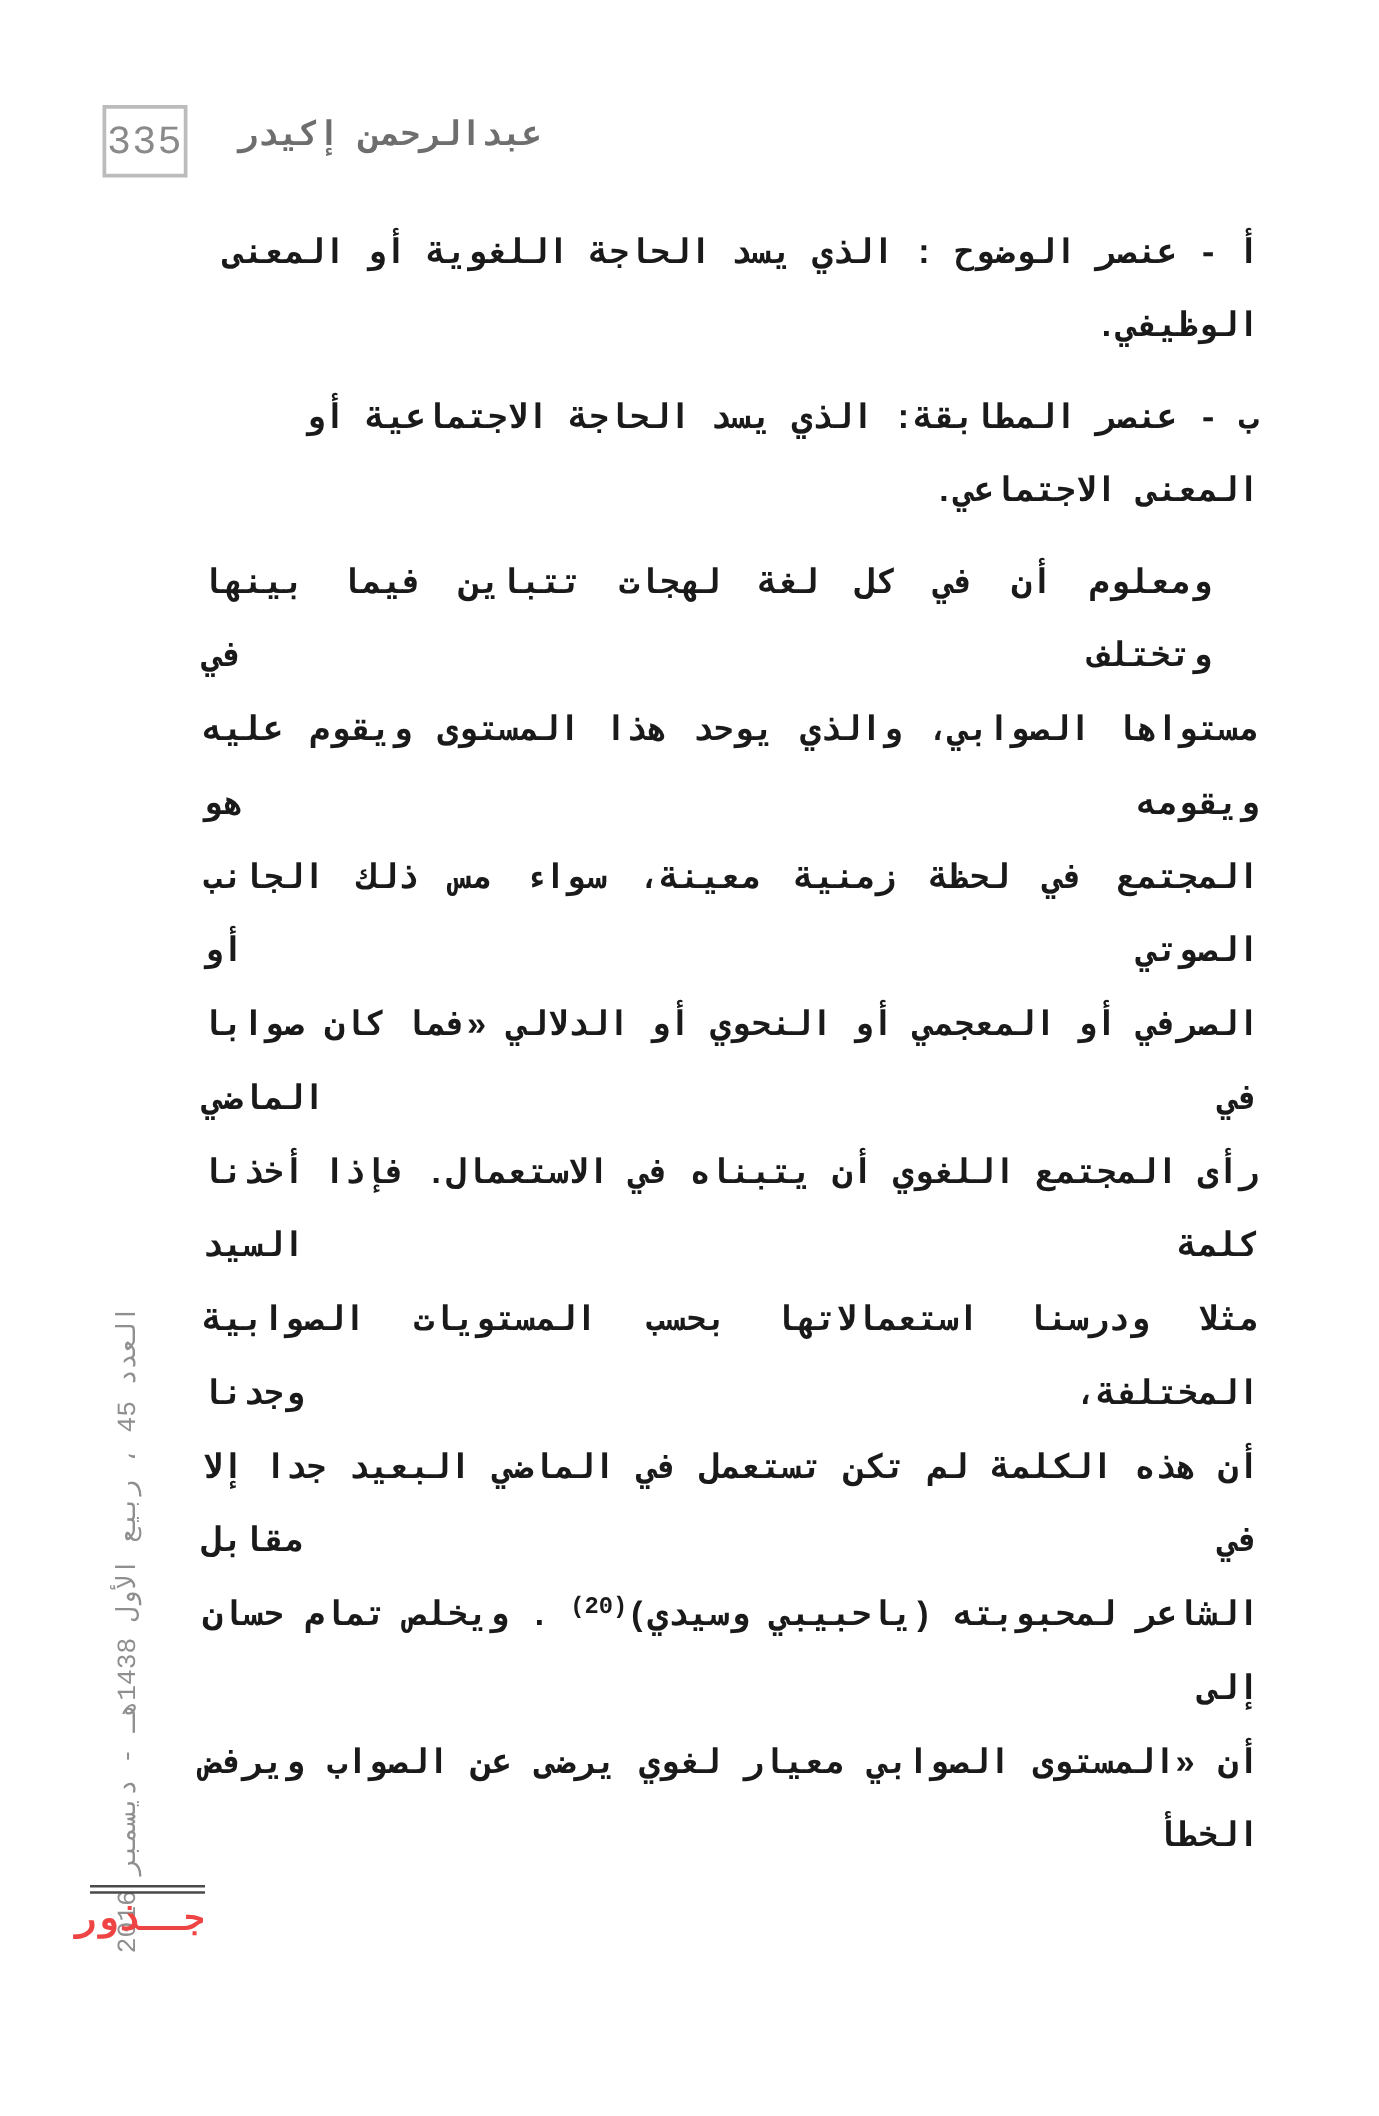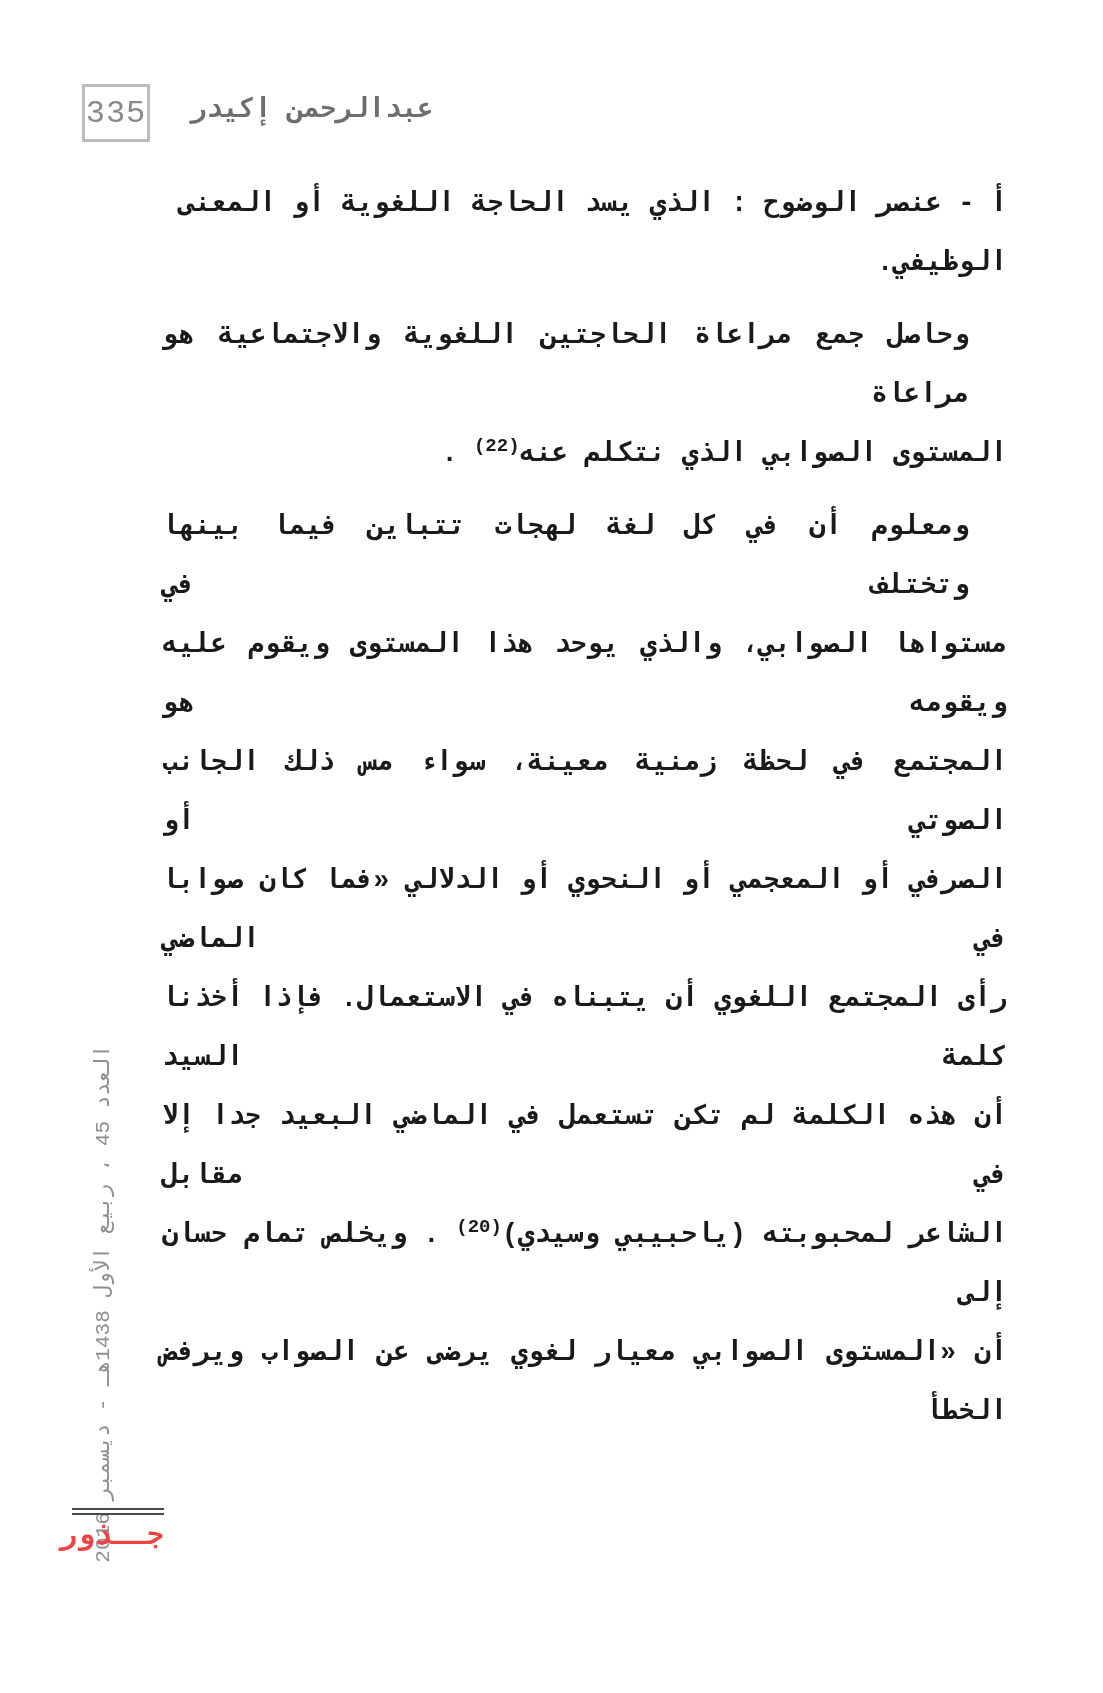--- a/index.html
+++ b/index.html
@@ -99,29 +99,29 @@
     <span>335</span>
   </div>
 
   <div class="author">عبدالرحمن إكيدر</div>
 
   <div class="bodytext">
       <div class="para">
         <div class="line rag"><span>أ - عنصر الوضوح : الذي يسد الحاجة اللغوية أو المعنى الوظيفي.</span></div>
       </div>
       <div class="para">
-        <div class="line just" style="padding-right: 38px;"><span>وحاصل جمع مراعاة الحاجتين اللغوية والاجتماعية هو مراعاة</span></div>
-        <div class="line rag"><span>المستوى الصوابي الذي نتكلم عنه</span><sup>(22)</sup><span> .</span></div>
+        <div class="line rag"><span>ب - عنصر المطابقة: الذي يسد الحاجة الاجتماعية أو المعنى الاجتماعي.</span></div>
       </div>
       <div class="para">
         <div class="line just" style="padding-right: 38px;"><span>ومعلوم أن في كل لغة لهجات تتباين فيما بينها وتختلف في</span></div>
         <div class="line just"><span>مستواها الصوابي، والذي يوحد هذا المستوى ويقوم عليه ويقومه هو</span></div>
         <div class="line just"><span>المجتمع في لحظة زمنية معينة، سواء مس ذلك الجانب الصوتي أو</span></div>
         <div class="line just"><span>الصرفي أو المعجمي أو النحوي أو الدلالي «فما كان صوابا في الماضي</span></div>
         <div class="line just"><span>رأى المجتمع اللغوي أن يتبناه في الاستعمال. فإذا أخذنا كلمة السيد</span></div>
+        <div class="line just"><span>مثلا ودرسنا استعمالاتها بحسب المستويات الصوابية المختلفة، وجدنا</span></div>
         <div class="line just"><span>أن هذه الكلمة لم تكن تستعمل في الماضي البعيد جدا إلا في مقابل</span></div>
         <div class="line just"><span>الشاعر لمحبوبته (ياحبيبي وسيدي)</span><sup>(20)</sup><span> . ويخلص تمام حسان إلى</span></div>
         <div class="line just"><span>أن «المستوى الصوابي معيار لغوي يرضى عن الصواب ويرفض الخطأ</span></div>
         <div class="line just"></div>
       </div>
     </div>
 
   <div class="sidebar-issue">العدد 45 ، ربيع الأول 1438هـ - ديسمبر 2016</div>
 
   <div class="logo">

